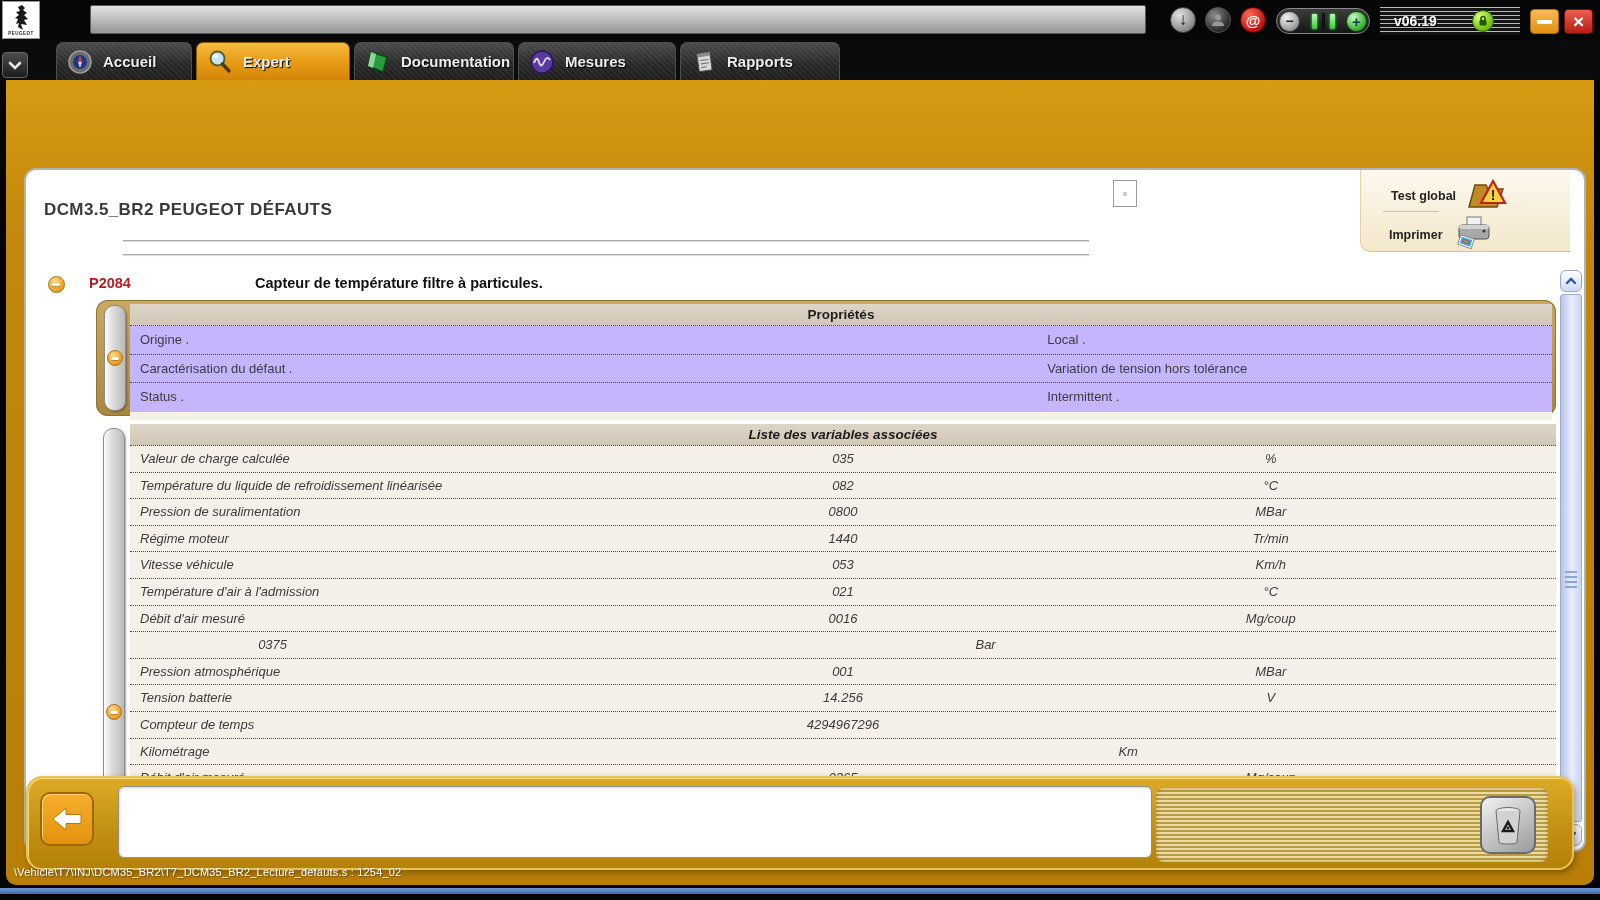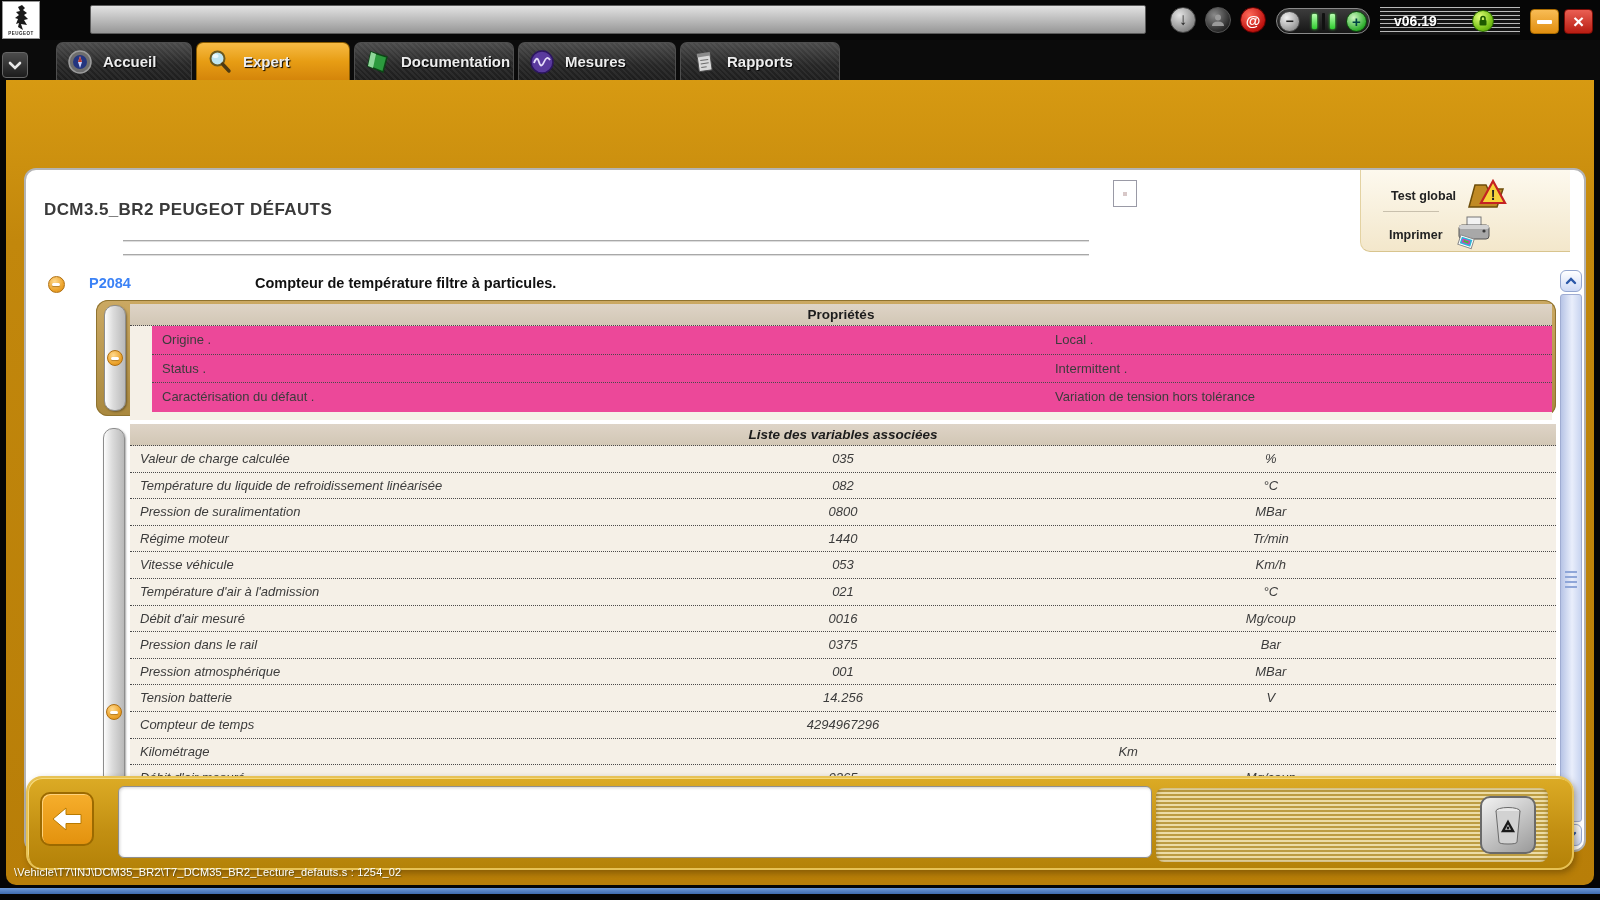--- a/index.html
+++ b/index.html
@@ -51,36 +51,36 @@
 
   .actions{position:absolute;right:14px;top:0;width:210px;height:82px;background:linear-gradient(180deg,#fdf9ee,#f3e7cb);border-left:1px solid #e3d2a2;border-bottom:1px solid #d8c48e;border-radius:0 0 0 10px;}
   .action-item{position:absolute;display:flex;align-items:center;gap:10px;cursor:pointer;}
   .action-label{font-size:12.5px;font-weight:bold;color:#222;}
   .act-test{left:30px;top:8px;} .act-print{left:28px;top:46px;}
   .act-divider{position:absolute;left:22px;top:41px;width:56px;height:1px;background:#c9c0ad;}
 
   .minus-ic{position:absolute;width:16px;height:16px;border-radius:50%;background:radial-gradient(circle at 38% 30%,#ffd98e,#eda52e 60%,#d88a16);border:1px solid #b06f10;cursor:pointer;}
   .minus-ic::after{content:"";position:absolute;left:3px;top:6px;width:8px;height:3px;background:#fff;border-radius:2px;box-shadow:0 1px 1px rgba(120,70,0,.5);}
 
-  .fault-code{position:absolute;left:63px;top:105px;font-size:14.5px;font-weight:bold;color:#3b82f6;}
+  .fault-code{position:absolute;left:63px;top:105px;font-size:14.5px;font-weight:bold;color:#b91c1c;}
   .fault-desc{position:absolute;left:229px;top:105px;font-size:14.5px;font-weight:bold;color:#111;}
 
   
   .sb-btn{position:absolute;left:1534px;width:22px;height:22px;border-radius:6px;background:linear-gradient(180deg,#ffffff,#cdd9f5);border:1px solid #94a6cf;display:flex;align-items:center;justify-content:center;}
   .sb-track{position:absolute;left:1534px;top:124px;width:22px;height:528px;background:linear-gradient(90deg,#b7c4e6,#e9eefb 55%,#c8d4f0);border:1px solid #9facd2;border-radius:3px;}
   .sb-grip{position:absolute;left:4px;top:276px;width:12px;height:18px;background:repeating-linear-gradient(180deg,#8fa6d8 0 2px,transparent 2px 5px);}
 
   
   .sec1{position:absolute;left:70px;top:130px;width:1460px;height:116px;background:linear-gradient(180deg,#cba963,#a9883e);border-radius:12px;box-shadow:inset 0 0 0 1px #8f7330;}
   .pill{position:absolute;background:linear-gradient(90deg,#fdfdfd,#dcdcdc 40%,#b9b9b9);border:1px solid #8d8d8d;border-radius:10px;box-shadow:1px 1px 2px rgba(0,0,0,.35);cursor:pointer;}
   .pill1{left:8px;top:5px;width:22px;height:106px;}
   .table{position:absolute;background:#f5f0e7;}
   .table1{left:34px;top:4px;width:1422px;height:116px;}
   .thead{height:22px;background:linear-gradient(180deg,#ded4c7,#d2c7b5);border-bottom:1px dotted #4a4a4a;text-align:center;font-weight:bold;font-size:13.5px;color:#1c1c1c;line-height:22px;}
-  .prow{position:relative;height:28.6px;border-bottom:1px dotted #4a4a4a;font-size:13px;color:#3c3c3c;background:#ec4899;margin-left:22px;}
+  .prow{position:relative;height:28.6px;border-bottom:1px dotted #4a4a4a;font-size:13px;color:#3c3c3c;background:#c4b5fd;}
   .prow:last-child{border-bottom:none;}
   .plabel{position:absolute;left:10px;top:0;line-height:28.6px;}
   .pvalue{position:absolute;left:64.5%;top:0;line-height:28.6px;}
 
   
   .pill2{left:77px;top:258px;width:22px;height:418px;}
   .table2{left:104px;top:254px;width:1426px;height:424px;font-style:italic;}
   .vrow{position:relative;display:flex;height:26.6px;border-bottom:1px dotted #4a4a4a;font-size:13px;color:#3c3c3c;background:#f5f0e7;}
   .vlabel{flex:0 0 40%;padding-left:10px;line-height:26.6px;white-space:nowrap;}
   .vvalue{flex:0 0 20%;text-align:center;line-height:26.6px;}
@@ -234,21 +234,21 @@
                   <rect x="9" y="24" width="8" height="4" fill="#d838b0"></rect>
                   <rect x="10.5" y="25" width="5" height="2" fill="#38c838"></rect>
                 </g>
               </svg>
           </span>
         </div>
       </div>
 
       <div class="minus-ic" style="left:22px;top:106px;width:17px;height:17px;"></div>
       <div class="fault-code">P2084</div>
-      <div class="fault-desc">Compteur de température filtre à particules.</div>
+      <div class="fault-desc">Capteur de température filtre à particules.</div>
 
       <div class="sb-btn" style="top:100px;">
         <svg width="12" height="8" viewBox="0 0 12 8">
             <polyline points="2,6 6,2 10,6" fill="none" stroke="#2a57a8" stroke-width="2.4" stroke-linecap="round"></polyline>
           </svg>
       </div>
       <div class="sb-track">
           <div class="sb-grip"></div>
         </div>
       <div class="sb-btn" style="top:654px;">
@@ -261,26 +261,26 @@
         <div class="pill pill1" style="position:absolute;"></div>
         <div class="minus-ic" style="left:11px;top:50px;"></div>
         <div class="table table1">
           <div class="thead">Propriétés</div>
           <div>
               <div class="prow">
                 <div class="plabel">Origine .</div>
                 <div class="pvalue">Local .</div>
               </div>
               <div class="prow">
+                <div class="plabel">Caractérisation du défaut .</div>
+                <div class="pvalue">Variation de tension hors tolérance</div>
+              </div>
+              <div class="prow">
                 <div class="plabel">Status .</div>
                 <div class="pvalue">Intermittent .</div>
-              </div>
-              <div class="prow">
-                <div class="plabel">Caractérisation du défaut .</div>
-                <div class="pvalue">Variation de tension hors tolérance</div>
               </div>
             </div>
         </div>
       </div>
 
       <div class="pill pill2" style="position:absolute;"></div>
       <div class="minus-ic" style="left:80px;top:534px;"></div>
       <div class="table table2">
         <div class="thead">Liste des variables associées</div>
         <div>
@@ -313,21 +313,20 @@
               <div class="vlabel">Température d'air à l'admission</div>
               <div class="vvalue">021</div>
               <div class="vunit">°C</div>
             </div>
             <div class="vrow">
               <div class="vlabel">Débit d'air mesuré</div>
               <div class="vvalue">0016</div>
               <div class="vunit">Mg/coup</div>
             </div>
             <div class="vrow">
-              <div class="vlabel">Pression dans le rail</div>
               <div class="vvalue">0375</div>
               <div class="vunit">Bar</div>
             </div>
             <div class="vrow">
               <div class="vlabel">Pression atmosphérique</div>
               <div class="vvalue">001</div>
               <div class="vunit">MBar</div>
             </div>
             <div class="vrow">
               <div class="vlabel">Tension batterie</div>

